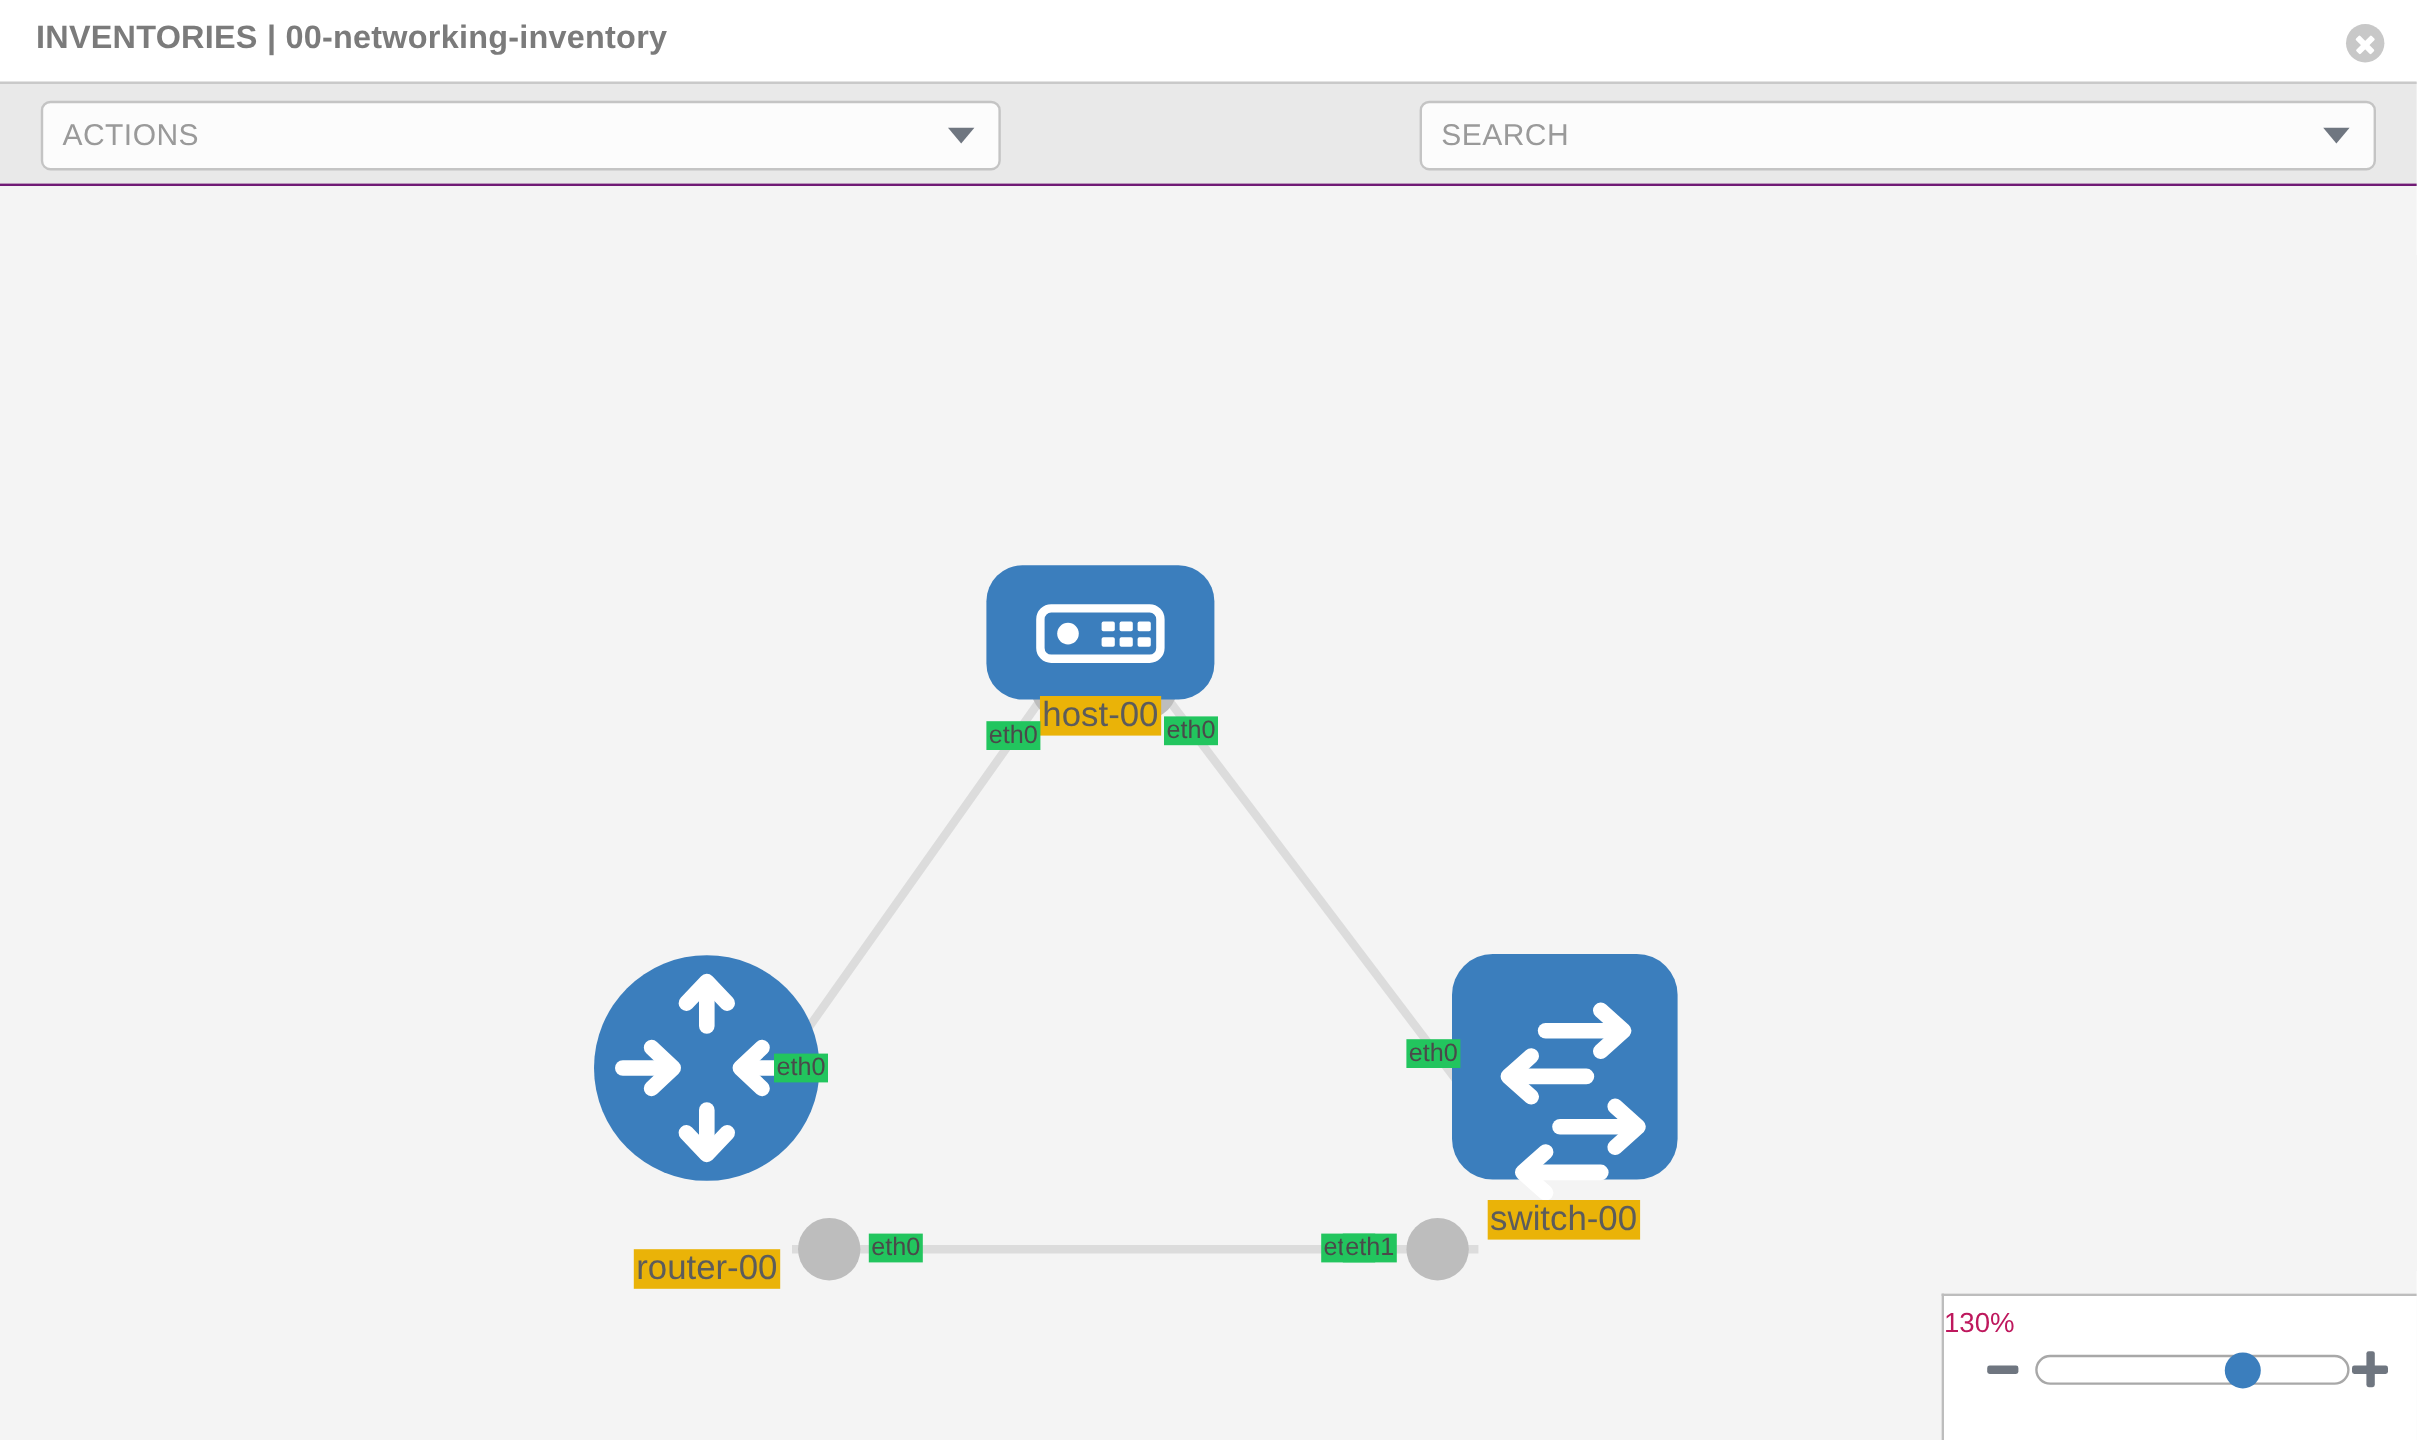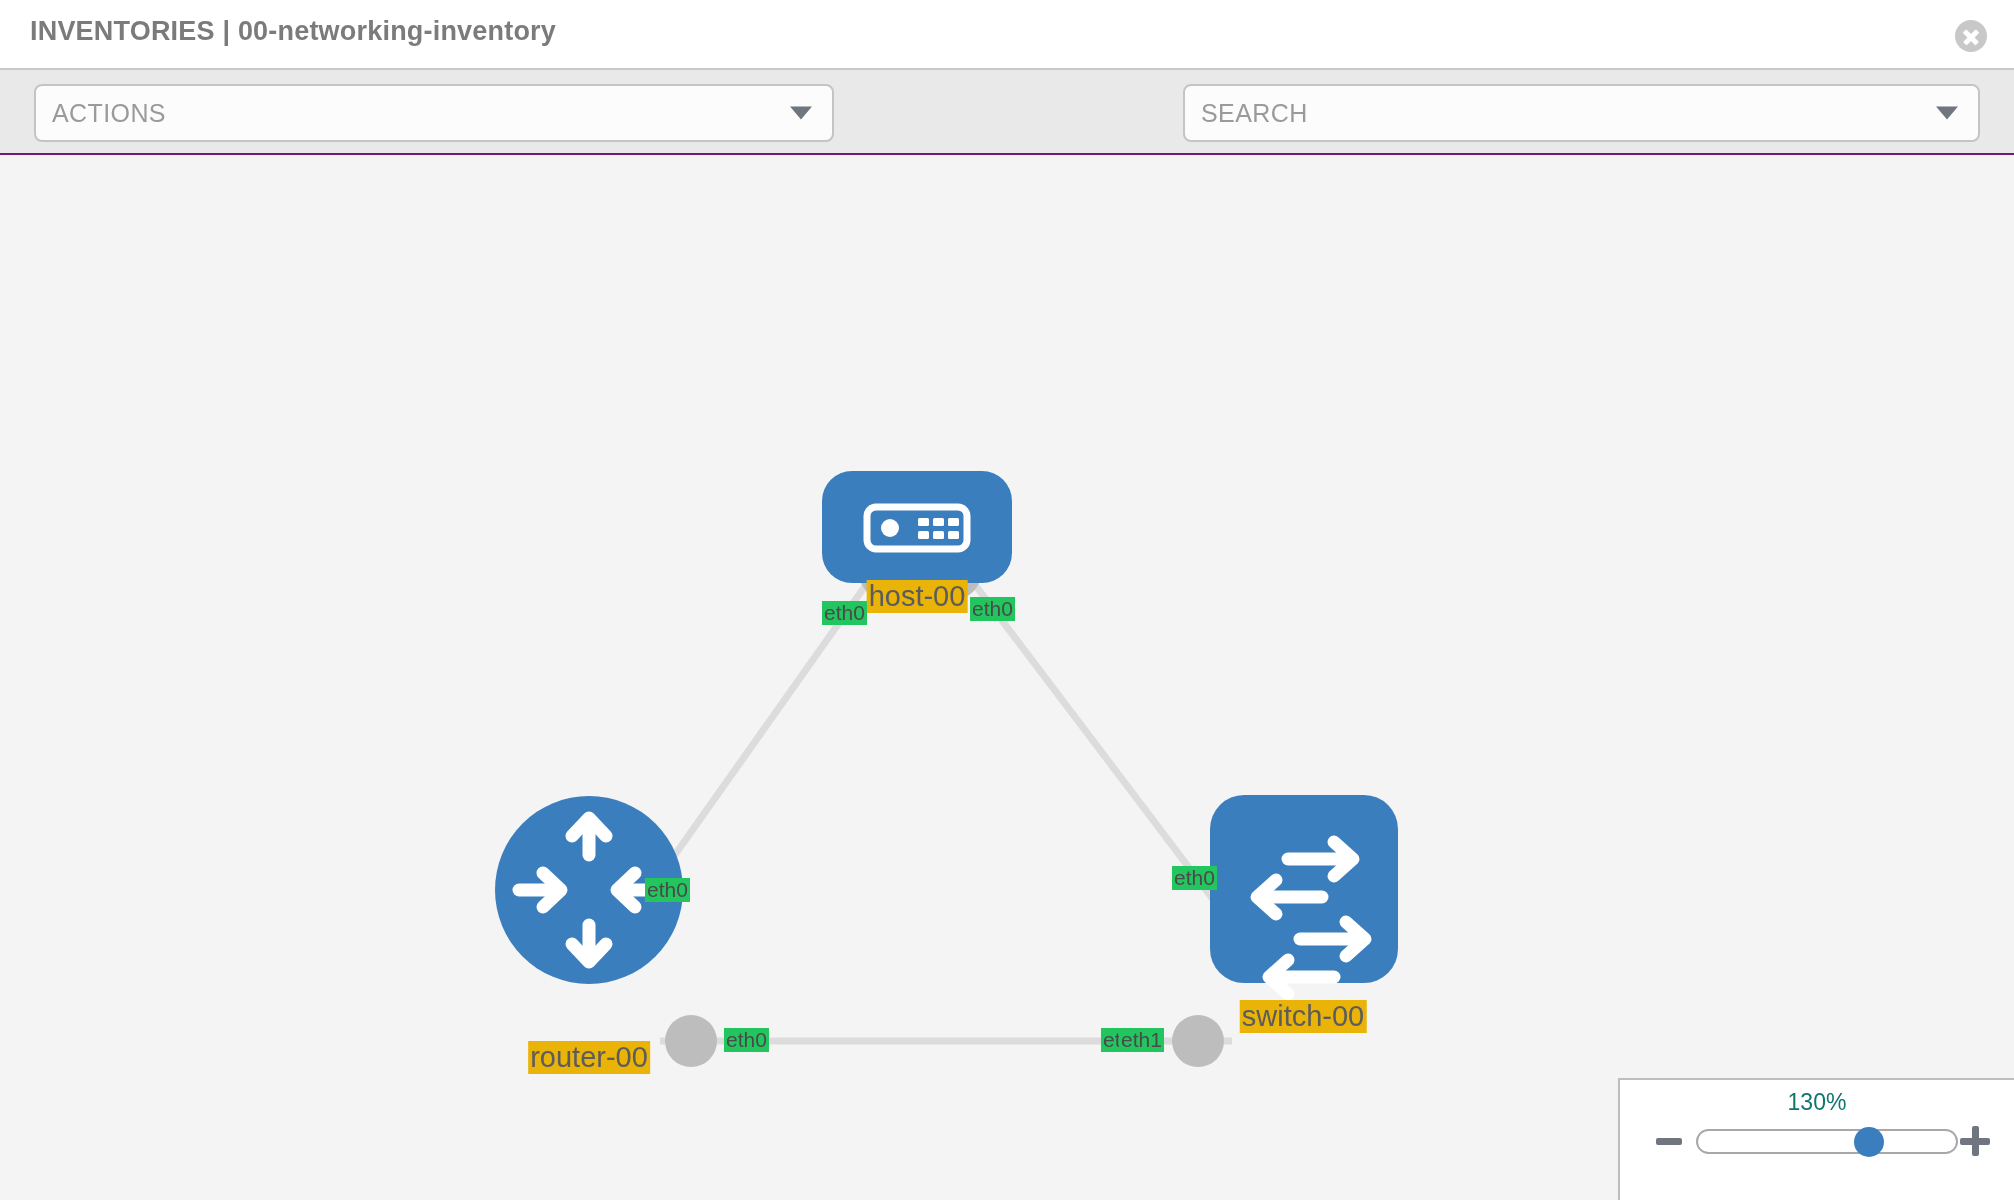--- a/index.html
+++ b/index.html
@@ -167,23 +167,23 @@
     background: #ffffff;
     border-top: 2px solid #bdbdbd;
     border-left: 2px solid #bdbdbd;
     box-sizing: border-box;
   }
   .zoom-value {
     position: absolute;
     top: 9px;
     left: 0;
     width: 100%;
-    text-align: center;
+    text-align: left;
     font-size: 23px;
-    color: #0f766e;
+    color: #be185d;
   }
   .zoom-minus {
     position: absolute;
     left: 36px;
     top: 58px;
     width: 26px;
     height: 7px;
     background: #6f7680;
     border-radius: 2px;
     cursor: pointer;

